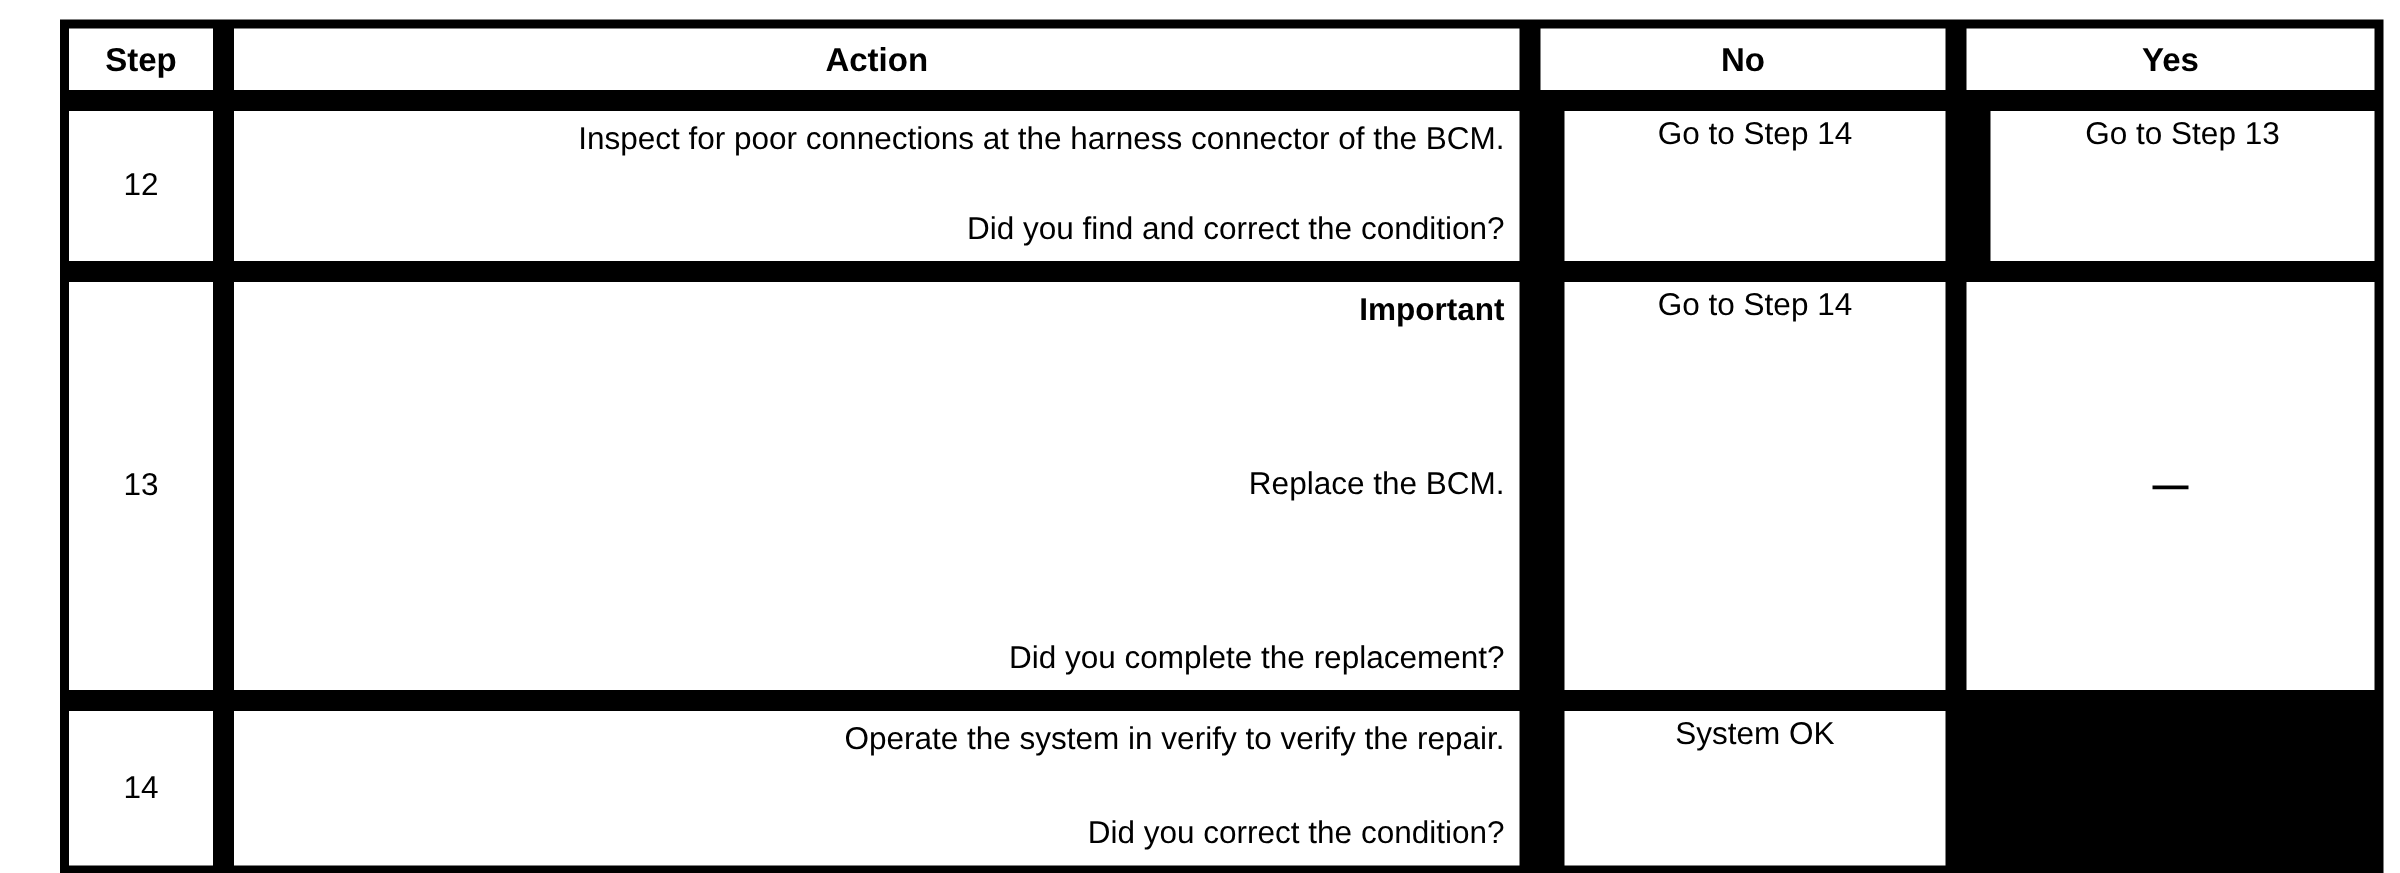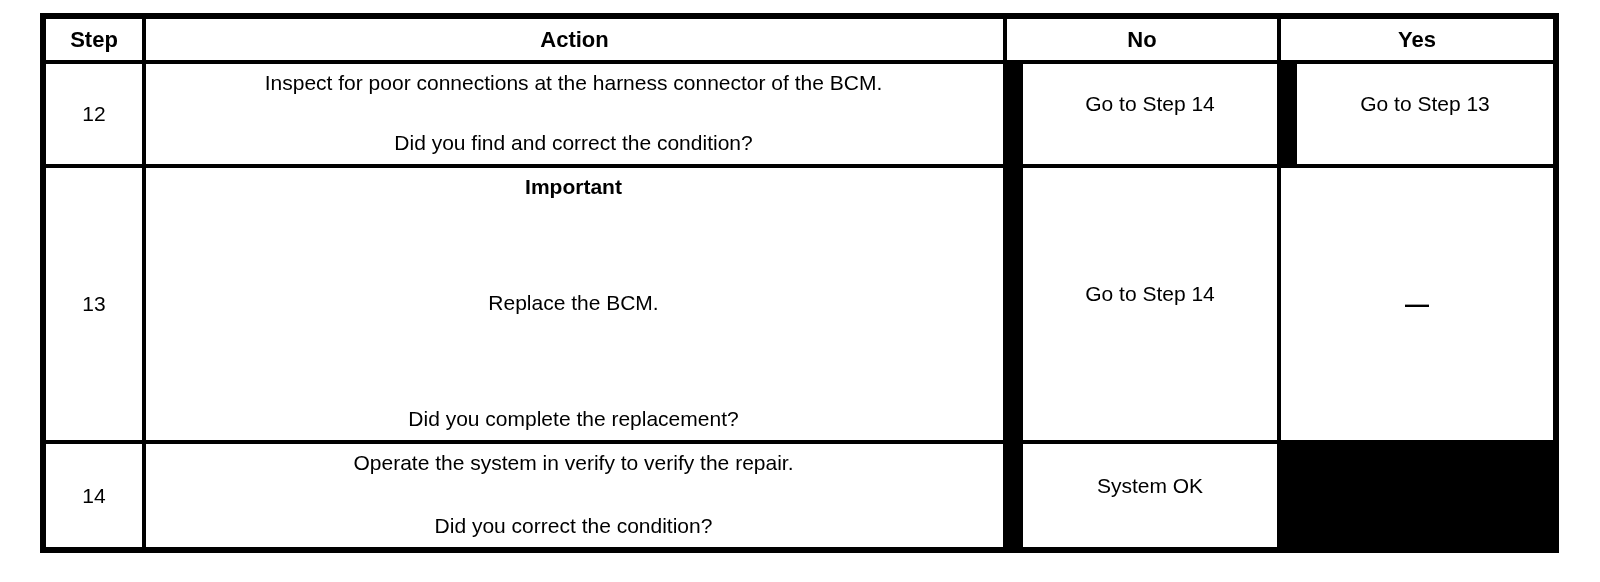--- a/index.html
+++ b/index.html
@@ -22,57 +22,57 @@
   
   .diag-table {
     position: absolute;
     left: 40px;
     top: 13px;
     background: #000000;
     padding: 6px;
     display: grid;
     grid-template-columns: 96px 857px 270px 272px;
     grid-template-rows: 41px 100px 272px 103px;
-    gap: 4px;
+    gap: 14px;
   }
   .cell {
     background: #ffffff;
     font-size: 21px;
     line-height: 32px;
     overflow: hidden;
   }
   .center {
     display: flex;
     align-items: center;
     justify-content: center;
   }
   .header-cell {
     font-weight: bold;
     font-size: 22px;
   }
   .action-cell {
     display: flex;
     flex-direction: column;
     justify-content: space-between;
-    align-items: center;
+    align-items: flex-end;
     padding: 3px 10px 5px 8px;
     text-align: left;
   }
   .action-cell p {
     margin: 0;
   }
   .bold {
     font-weight: bold;
   }
   .wrap-narrow {
     max-width: 780px;
   }
   .answer-cell {
     display: flex;
-    align-items: center;
+    align-items: flex-start;
     justify-content: center;
     padding-bottom: 20px;
     text-align: center;
     margin-left: 16px;
   }
   .dash-cell {
     display: flex;
     align-items: center;
     justify-content: center;
     padding-bottom: 0;

